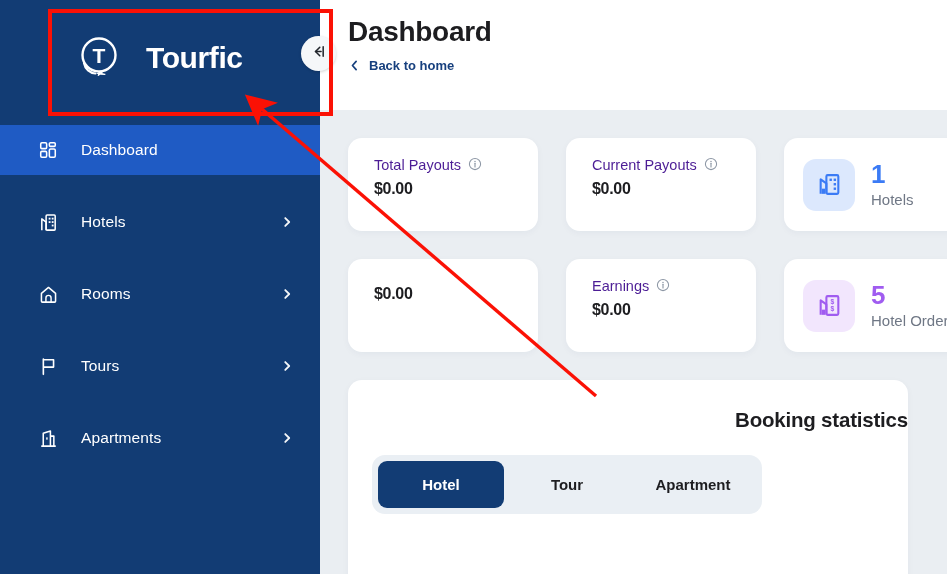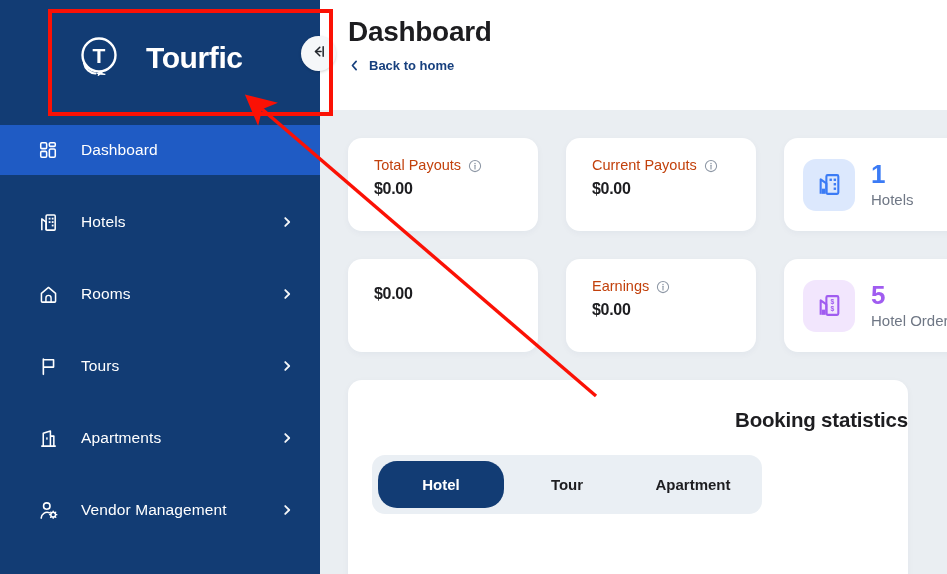--- a/index.html
+++ b/index.html
@@ -107,22 +107,22 @@
 
   .card-money {
     width: 190px; height: 93px;
     background: #ffffff;
     border-radius: 14px;
     padding: 19px 0 0 26px;
     box-shadow: 0 2px 7px rgba(30,50,90,.045);
     flex: 0 0 190px;
   }
   .card-label {
-    display: flex; align-items: flex-end;
-    color: #c2410c;
+    display: flex; align-items: flex-start;
+    color: #4c1d95;
     font-size: 14.5px;
     font-weight: 400;
   }
   .info-ico { margin-left: 7px; display: flex; }
   .card-value {
     margin-top: 7px;
     font-size: 16px;
     font-weight: 700;
     color: #1d1d20;
     letter-spacing: -0.3px;
@@ -181,21 +181,21 @@
     border-radius: 9px;
     font-family: "Liberation Sans", sans-serif;
     font-size: 15px;
     font-weight: 700;
     color: #1d1d20;
     padding: 15px 0;
     cursor: pointer;
     flex: 1 1 0;
     text-align: center;
   }
-  .tab.active { background: #123c74; color: #ffffff; border-radius: 19px; }
+  .tab.active { background: #123c74; color: #ffffff; }
 
   
   .annot { position: absolute; inset: 0; pointer-events: none; z-index: 40; }
   .annot-box {
     position: absolute;
     left: 48px; top: 9px;
     width: 285px; height: 107px;
     border: 4px solid #fb1105;
     background: transparent;
   }
@@ -303,36 +303,20 @@
           </svg>
         </span>
         <span class="nav-label">Apartments</span>
         <span class="nav-chevron">
           <svg viewBox="0 0 16 16" width="14" height="14">
               <path d="M6 3.5 L10.5 8 L6 12.5" fill="none" stroke="#fff" stroke-width="2.1" stroke-linecap="round" stroke-linejoin="round"></path>
             </svg>
         </span>
       </div>
 
-      <div class="nav-item">
-        <span class="nav-icon">
-          <svg viewBox="0 0 22 22" width="21" height="21">
-            <circle cx="9.2" cy="6.4" r="3.4" fill="none" stroke="#fff" stroke-width="1.6"></circle>
-            <path d="M3.3 19 a6.3 6.3 0 0 1 8.6 -5.6" fill="none" stroke="#fff" stroke-width="1.6" stroke-linecap="round"></path>
-            <circle cx="15.9" cy="15.4" r="2.5" fill="none" stroke="#fff" stroke-width="1.5"></circle>
-            <path d="M15.9 11.6 v1.2 M15.9 18 v1.2 M12.1 15.4 h1.2 M18.5 15.4 h1.2 M13.2 12.7 l0.9 0.9 M17.7 17.2 l0.9 0.9 M18.6 12.7 l-0.9 0.9 M14.1 17.2 l-0.9 0.9" stroke="#fff" stroke-width="1.4" stroke-linecap="round"></path>
-          </svg>
-        </span>
-        <span class="nav-label">Vendor Management</span>
-        <span class="nav-chevron">
-          <svg viewBox="0 0 16 16" width="14" height="14">
-              <path d="M6 3.5 L10.5 8 L6 12.5" fill="none" stroke="#fff" stroke-width="2.1" stroke-linecap="round" stroke-linejoin="round"></path>
-            </svg>
-        </span>
-      </div>
 
     </nav>
   </aside>
 
   <main class="main">
 
     <div class="topbar">
       <h1 class="page-title">Dashboard</h1>
       <a class="back-link">
         <span class="back-chev">

